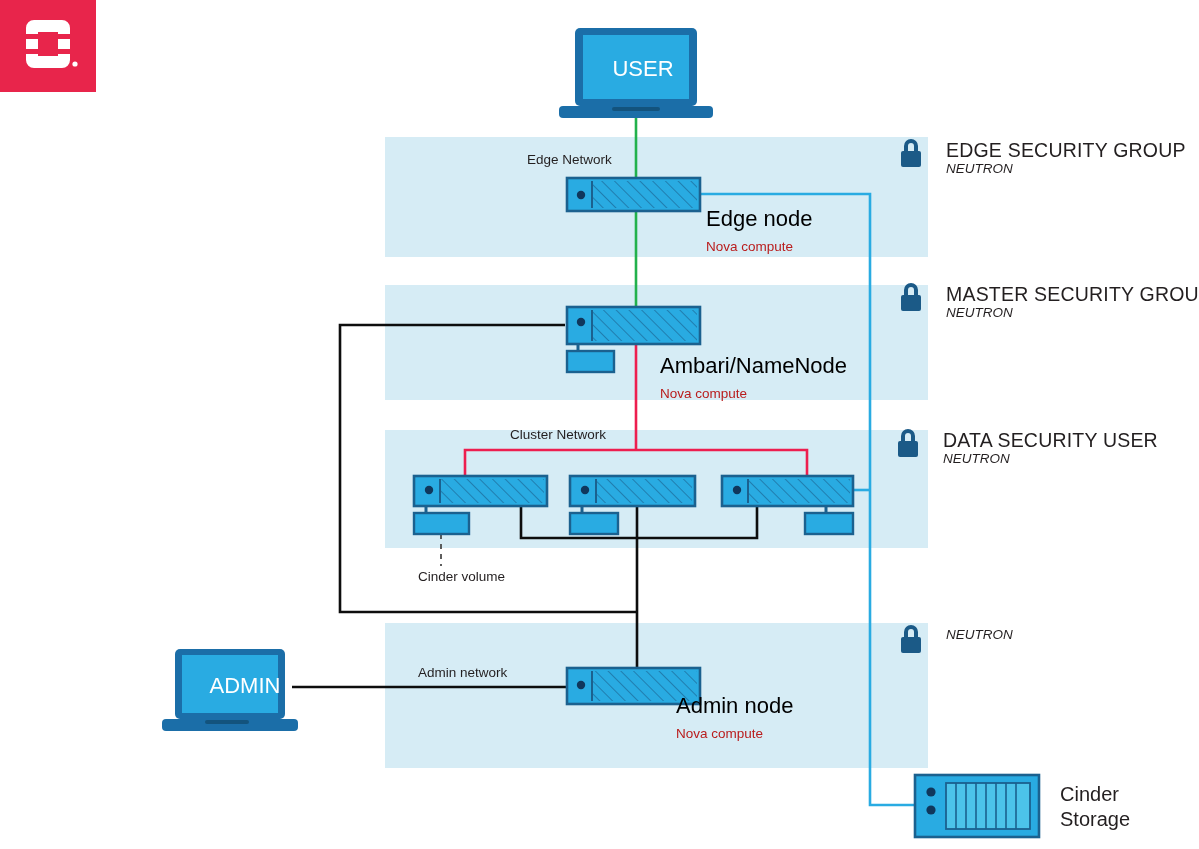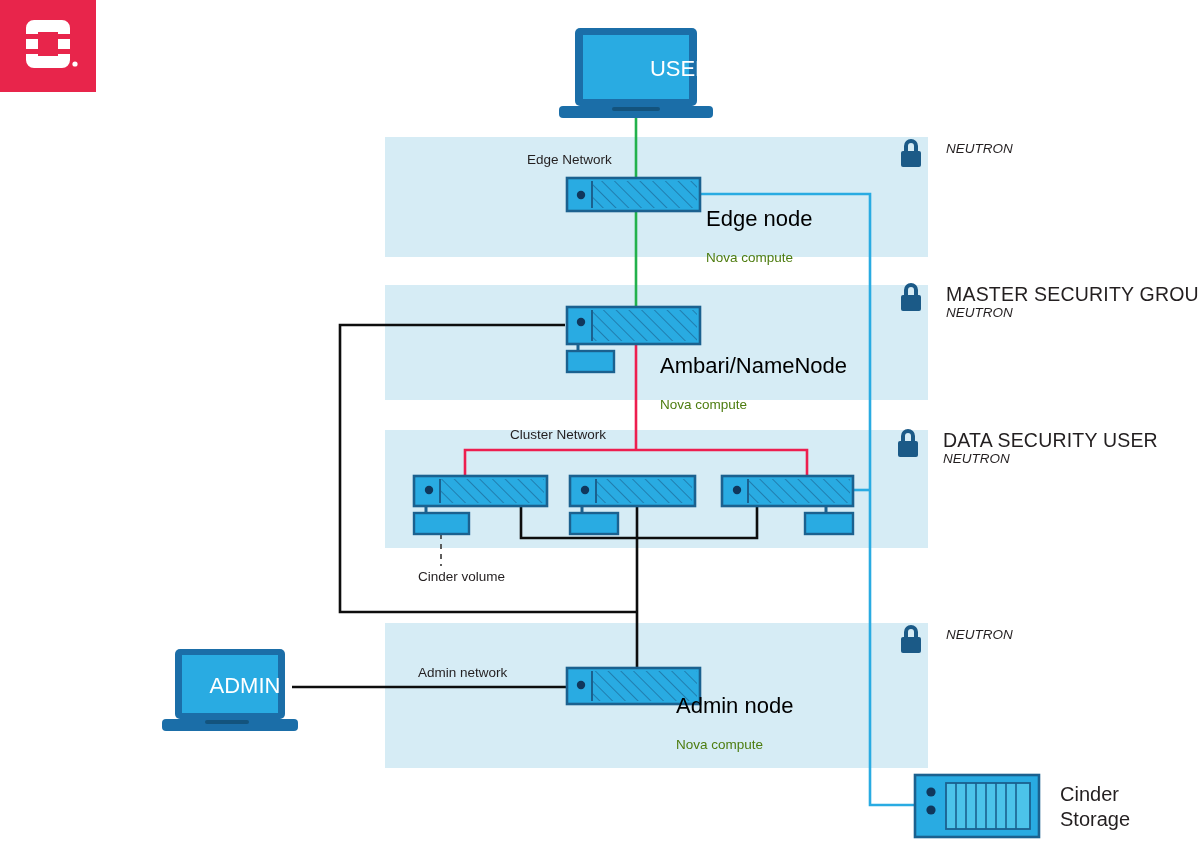--- a/index.html
+++ b/index.html
@@ -17,21 +17,21 @@
   .sg-title{
     font-size:19.5px;letter-spacing:.2px;color:#231f20;
     white-space:nowrap;line-height:1.05;
   }
   .sg-sub{
     font-size:13.5px;font-style:italic;color:#231f20;
     white-space:nowrap;margin-top:1px;
   }
   .node-label{position:absolute;white-space:nowrap;}
   .node-label .nl-title{font-size:22px;color:#000000;line-height:1.1;}
-  .node-label .nl-sub{font-size:13.5px;color:#4d7c0f;line-height:1.15;margin-top:19px;}
+  .node-label .nl-sub{font-size:13.5px;color:#b91c1c;line-height:1.15;margin-top:8px;}
   .net-label{
     position:absolute;font-size:13.5px;color:#231f20;white-space:nowrap;
   }
   .obj-label{
     position:absolute;font-size:20px;color:#231f20;line-height:1.25;
   }
   .laptop-text{
     position:absolute;color:#ffffff;font-size:22px;white-space:nowrap;
     text-align:center;
   }
@@ -169,21 +169,21 @@
     <g fill="#ffffff">
       <path d="M26,28 a8,8 0 0 1 8,-8 h28 a8,8 0 0 1 8,8 v6 h-12 v-2 h-20 v2 h-12 z"></path>
       <rect x="26" y="39" width="12" height="10"></rect>
       <rect x="58" y="39" width="12" height="10"></rect>
       <path d="M26,54 h12 v2 h20 v-2 h12 v6 a8,8 0 0 1 -8,8 h-28 a8,8 0 0 1 -8,-8 z"></path>
       <circle cx="75" cy="64" r="2.6"></circle>
     </g>
   </svg>
 </div>
 
-<div class="laptop-text" style="left:575px;top:56px;width:136px;text-align:right;">USER</div>
+<div class="laptop-text" style="left:575px;top:56px;width:136px;">USER</div>
 <div class="laptop-text" style="left:190px;top:673px;width:110px;">ADMIN</div>
 
 <div class="net-label" style="left:527px;top:152px;">Edge Network</div>
 <div class="net-label" style="left:510px;top:427px;">Cluster Network</div>
 <div class="net-label" style="left:418px;top:665px;">Admin network</div>
 <div class="net-label" style="left:418px;top:569px;">Cinder volume</div>
 
 <div class="node-label" style="left:706px;top:207px;">
   <div class="nl-title">Edge node</div>
   <div class="nl-sub">Nova compute</div>
@@ -196,20 +196,21 @@
   <div class="nl-title">Admin node</div>
   <div class="nl-sub">Nova compute</div>
 </div>
 
 <div class="obj-label" style="left:1060px;top:782px;">
   <div>Cinder</div>
   <div>Storage</div>
 </div>
 
 <div class="sg-label" style="left:946px;top:140px;">
+  <div class="sg-title">EDGE SECURITY GROUP</div>
   <div class="sg-sub">NEUTRON</div>
 </div>
 <div class="sg-label" style="left:946px;top:284px;">
   <div class="sg-title">MASTER SECURITY GROUP</div>
   <div class="sg-sub">NEUTRON</div>
 </div>
 <div class="sg-label" style="left:943px;top:430px;">
   <div class="sg-title">DATA SECURITY USER</div>
   <div class="sg-sub">NEUTRON</div>
 </div>

